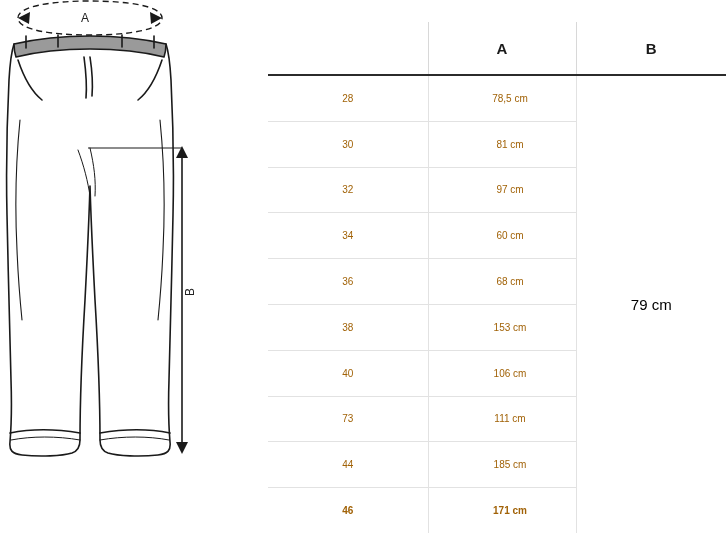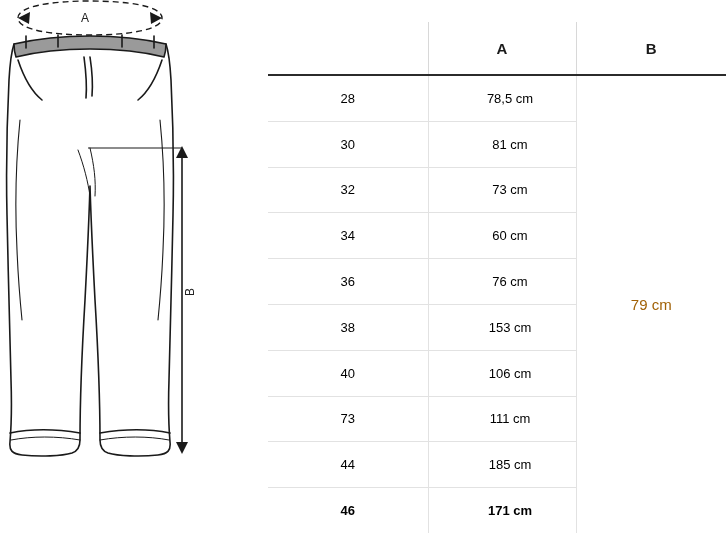--- a/index.html
+++ b/index.html
@@ -75,36 +75,36 @@
     border-left: 1px solid #d8d8d8;
   }
   #size-table thead th.h-b {
     border-left: 1px solid #d8d8d8;
   }
 
   
   #size-table tbody td {
     height: 44.8px;
     border-bottom: 1px solid #e2e2e2;
-    font-size: 13px;
-    color: #000000;
+    font-size: 10px;
+    color: #a16207;
   }
   #size-table tbody tr:last-child td {
     border-bottom: none;
     font-weight: bold;
   }
   #size-table tbody td.cell-a {
     border-left: 1px solid #e2e2e2;
     padding-left: 16px;
   }
   #size-table td.cell-b {
     border-left: 1px solid #e2e2e2;
     border-bottom: none;
     font-size: 15px;
-    color: #a16207;
+    color: #000000;
     margin-left: 24px;
   }
 </style>
 </head>
 <body>
 
 <div id="page">
 
   <div id="illustration">
     <svg width="262" height="533" viewBox="0 0 262 533" xmlns="http://www.w3.org/2000/svg">
@@ -198,29 +198,29 @@
         <td class="cell-size">28</td>
         <td class="cell-a">78,5 cm</td>
         <td class="cell-b" rowspan="10">79 cm</td>
       </tr>
       <tr>
         <td class="cell-size">30</td>
         <td class="cell-a">81 cm</td>
       </tr>
       <tr>
         <td class="cell-size">32</td>
-        <td class="cell-a">73 cm</td>
+        <td class="cell-a">97 cm</td>
       </tr>
       <tr>
         <td class="cell-size">34</td>
         <td class="cell-a">60 cm</td>
       </tr>
       <tr>
         <td class="cell-size">36</td>
-        <td class="cell-a">76 cm</td>
+        <td class="cell-a">68 cm</td>
       </tr>
       <tr>
         <td class="cell-size">38</td>
         <td class="cell-a">153 cm</td>
       </tr>
       <tr>
         <td class="cell-size">40</td>
         <td class="cell-a">106 cm</td>
       </tr>
       <tr>

